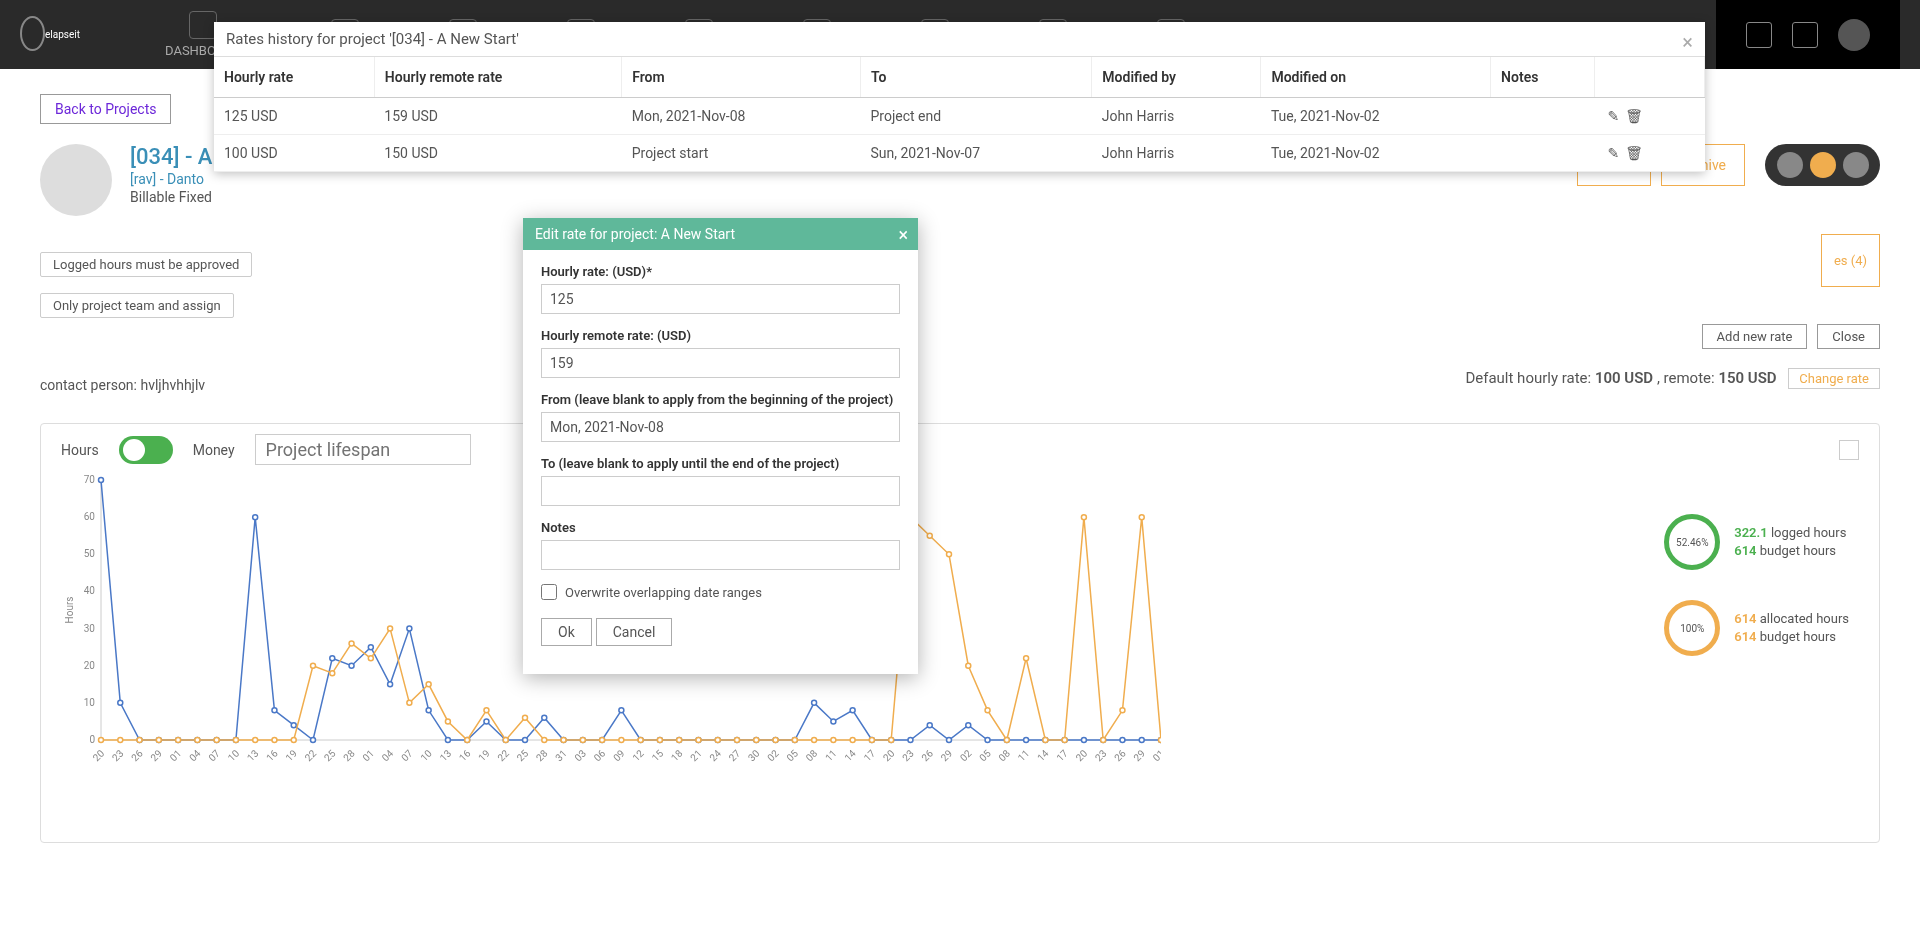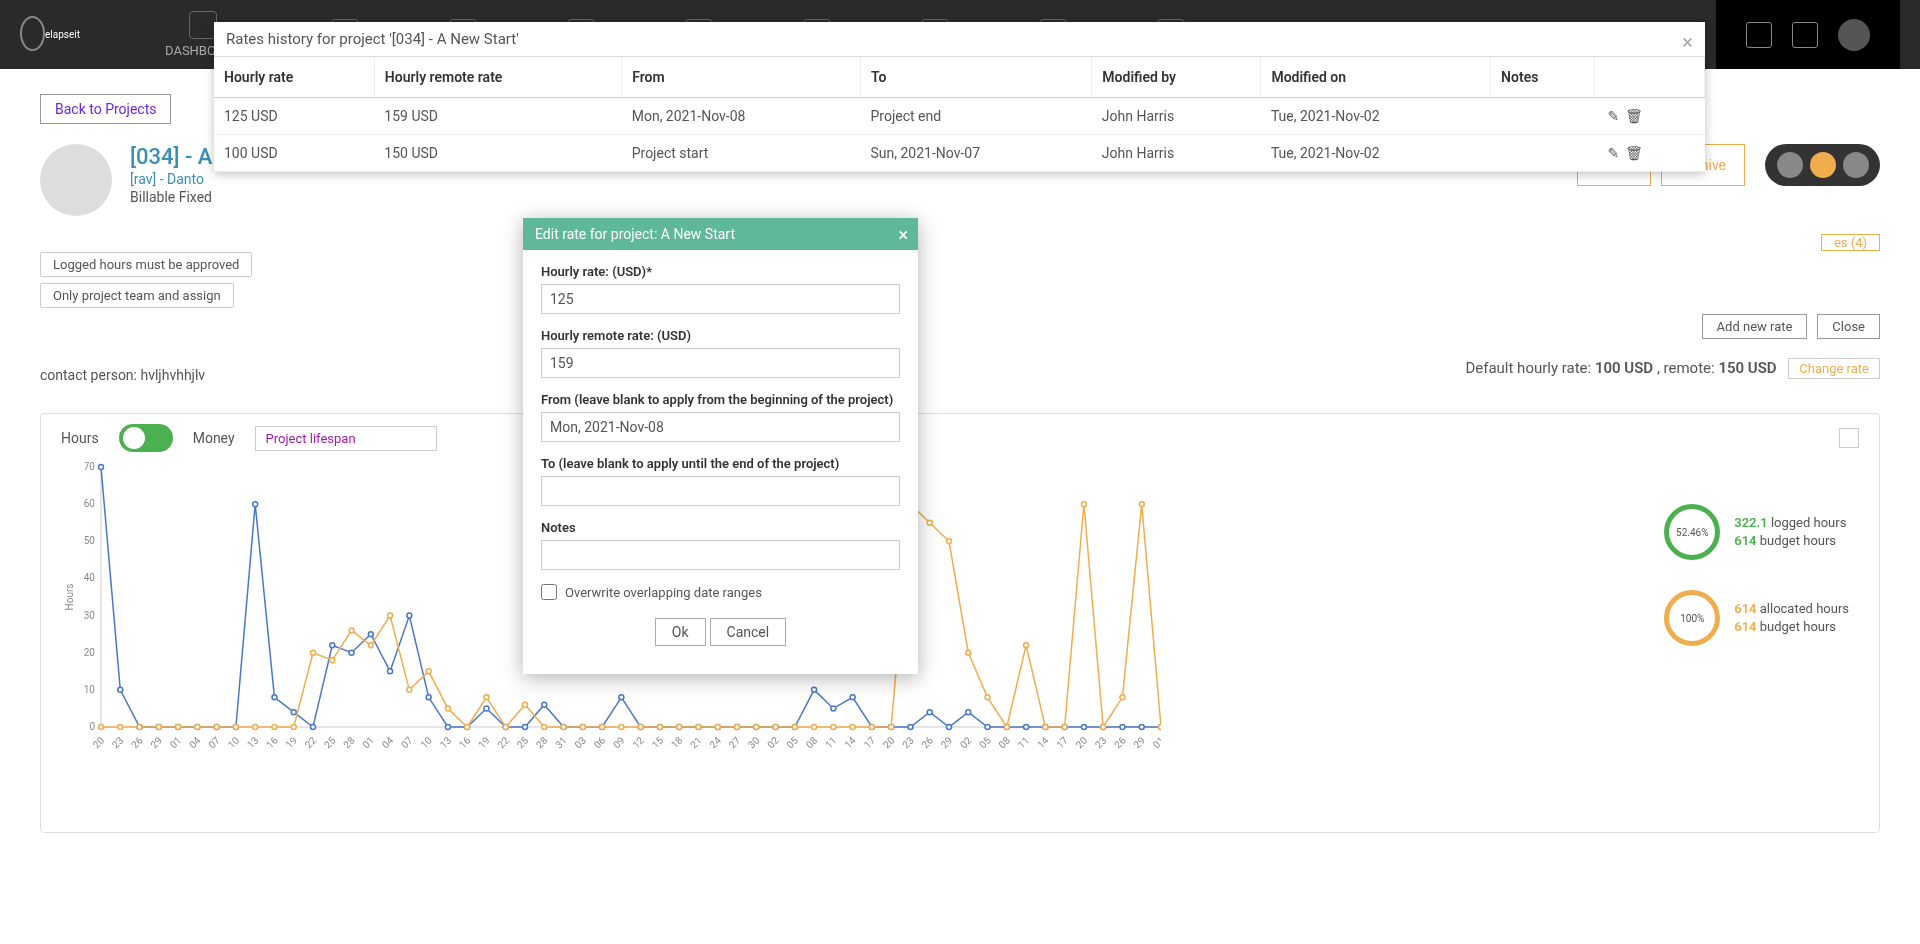--- a/index.html
+++ b/index.html
@@ -23,34 +23,34 @@
 .project-title { font-size: 22px; color: #3a8fb7; font-weight: 500; }
 .project-sub { font-size: 14px; color: #3a8fb7; margin-top: 2px; }
 .project-meta { font-size: 14px; color: #555; margin-top: 2px; }
 .header-actions { margin-left: auto; display: flex; gap: 10px; }
 .btn-outline { border: 1px solid #f0ad4e; color: #f0ad4e; background: #fff; padding: 6px 18px; font-size: 14px; cursor: pointer; }
 .traffic-light { width: 115px; height: 42px; background: #333; border-radius: 22px; display: flex; align-items: center; justify-content: space-around; padding: 0 8px; margin-left: 10px; }
 .traffic-light .dot { width: 26px; height: 26px; border-radius: 50%; background: #888; }
 .traffic-light .dot.active { background: #f0ad4e; }
 .info-tags { margin-top: 18px; display: flex; gap: 10px; flex-wrap: wrap; }
 .tag { border: 1px solid #ccc; padding: 4px 12px; font-size: 13px; color: #555; border-radius: 2px; }
-.tag-link { border: 1px solid #f0ad4e; color: #f0ad4e; padding: 0 12px; font-size: 13px; cursor: pointer; }
+.tag-link { border: 1px solid #f0ad4e; color: #f0ad4e; padding: 18px 12px; font-size: 13px; cursor: pointer; }
 .contact-line { margin-top: 18px; font-size: 14px; color: #555; }
 .rate-line { margin-top: 10px; font-size: 15px; color: #555; text-align: right; }
 .rate-line .val { font-weight: 600; }
 .change-rate { color: #f0ad4e; border: 1px solid #ccc; padding: 2px 10px; font-size: 13px; cursor: pointer; margin-left: 8px; }
 .rate-actions { text-align: right; margin-top: 6px; }
 .rate-actions button { border: 1px solid #999; background: #fff; padding: 4px 14px; font-size: 13px; color: #555; cursor: pointer; margin-left: 6px; }
 
 
 .chart-section { border: 1px solid #ddd; border-radius: 4px; margin-top: 30px; padding: 10px 20px; height: 420px; position: relative; }
 .chart-header { display: flex; align-items: center; gap: 20px; margin-bottom: 10px; }
 .toggle-switch { width: 54px; height: 28px; background: #4bb04f; border-radius: 14px; position: relative; }
 .toggle-switch .knob { width: 22px; height: 22px; background: #fff; border-radius: 50%; position: absolute; top: 3px; left: 4px; }
-.dropdown { border: 1px solid #ccc; padding: 4px 80px 4px 10px; font-size: 13px; color: #a21caf; }
+.dropdown { border: 1px solid #ccc; padding: 4px 80px 4px 10px; font-size: 18px; color: #737373; }
 .chart-canvas { width: 100%; height: 320px; position: relative; }
 .chart-stats { position: absolute; right: 30px; top: 90px; display: flex; flex-direction: column; gap: 30px; }
 .stat-row { display: flex; align-items: center; gap: 14px; }
 .donut { width: 56px; height: 56px; border-radius: 50%; border: 5px solid #4bb04f; display: flex; align-items: center; justify-content: center; font-size: 10px; color: #555; }
 .donut.yellow { border-color: #f0ad4e; }
 .stat-text { font-size: 13px; color: #555; line-height: 1.4; }
 .stat-text .num { font-weight: 600; color: #4bb04f; }
 .stat-text .num.y { color: #f0ad4e; }
 
 
@@ -70,21 +70,21 @@
   background: #fff; box-shadow: 0 4px 20px rgba(0,0,0,0.3); z-index: 30;
 }
 .edit-modal .hdr { background: #5fb89a; color: #fff; padding: 8px 12px; font-size: 14px; position: relative; }
 .edit-modal .hdr .x { position: absolute; right: 10px; top: 6px; cursor: pointer; font-size: 18px; color: #fff; }
 .edit-modal .body { padding: 14px 18px; }
 .fld { margin-bottom: 14px; }
 .fld label { display: block; font-size: 13px; color: #333; font-weight: 600; margin-bottom: 5px; }
 .fld input[type=text] { width: 100%; padding: 6px 8px; border: 1px solid #ccc; font-size: 14px; color: #555; }
 .chk-row { display: flex; align-items: center; gap: 8px; font-size: 13px; color: #555; margin: 10px 0 18px; }
 .chk-row input { width: 16px; height: 16px; }
-.modal-actions { display: flex; justify-content: center; gap: 4px; padding: 0 0 14px; }
+.modal-actions { display: flex; justify-content: flex-start; gap: 4px; padding: 0 0 14px; }
 .modal-actions button { border: 1px solid #aaa; background: #fff; padding: 5px 16px; font-size: 14px; color: #555; cursor: pointer; }
 
 
 .chart-svg { width: 1100px; height: 300px; }
 .axis-label { font-size: 10px; fill: #888; }
 </style>
 </head>
 <body>
 
 <div class="topnav">

